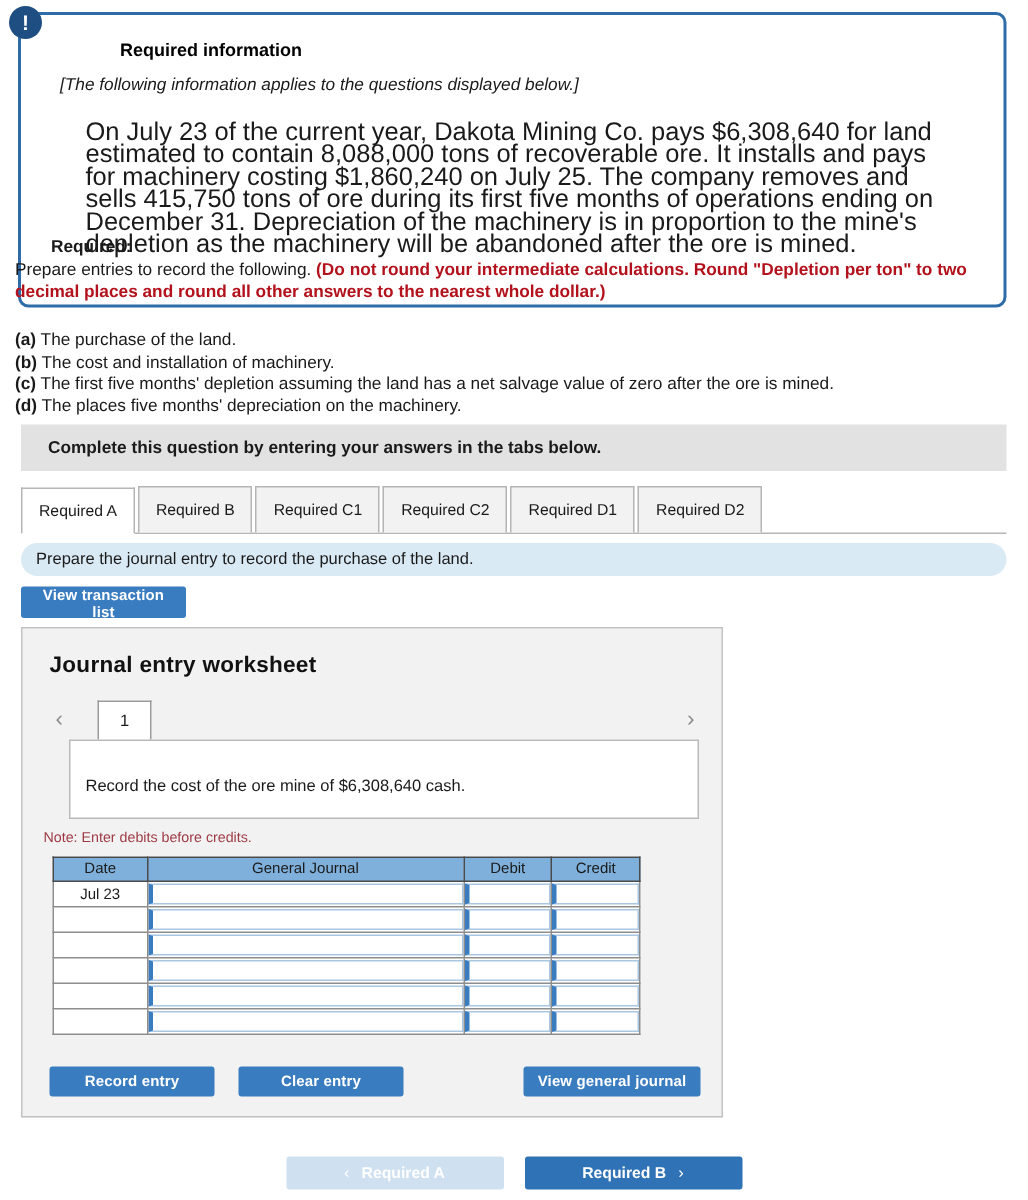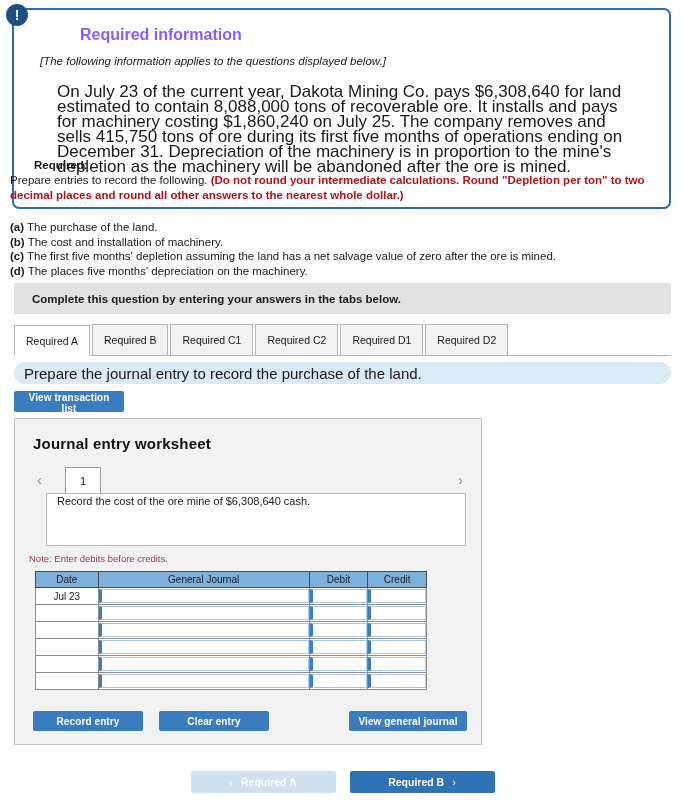--- a/index.html
+++ b/index.html
@@ -41,23 +41,23 @@
     border-radius: 50%;
     background: #1f4f82;
     color: #ffffff;
     font-weight: bold;
     font-size: 14px;
     line-height: 22px;
     text-align: center;
     font-family: "Liberation Sans", sans-serif;
   }
   .info-title {
-    color: #8b5cf6;
+    color: #000000;
     font-weight: bold;
-    font-size: 16px;
+    font-size: 12px;
     margin: 0 0 11px 0;
     padding-left: 40px;
   }
   .info-sub {
     font-style: italic;
     font-size: 11.5px;
     margin: 0 0 14px 0;
     color: #1a1a1a;
   }
   .info-body {
@@ -136,21 +136,21 @@
     position: absolute;
     left: 14px;
     top: 362px;
     width: 657px;
     height: 22px;
     background: #daeaf5;
     display: flex;
     align-items: center;
     padding-left: 10px;
     box-sizing: border-box;
-    font-size: 15px;
+    font-size: 11px;
     color: #1a1a1a;
     border-radius: 11px;
   }
 
   
   .btn {
     background: #3a7cc0;
     color: #ffffff;
     font-weight: bold;
     font-size: 10px;
@@ -223,21 +223,21 @@
 
   .ws-desc {
     position: absolute;
     left: 31px;
     top: 74px;
     width: 420px;
     height: 53px;
     background: #ffffff;
     border: 1px solid #b9b9b9;
     box-sizing: border-box;
-    padding: 1px 10px;
+    padding: 24px 10px;
     font-size: 11px;
     color: #1a1a1a;
   }
 
   .ws-note {
     position: absolute;
     left: 14px;
     top: 134px;
     font-size: 9.5px;
     color: #9e3a46;

